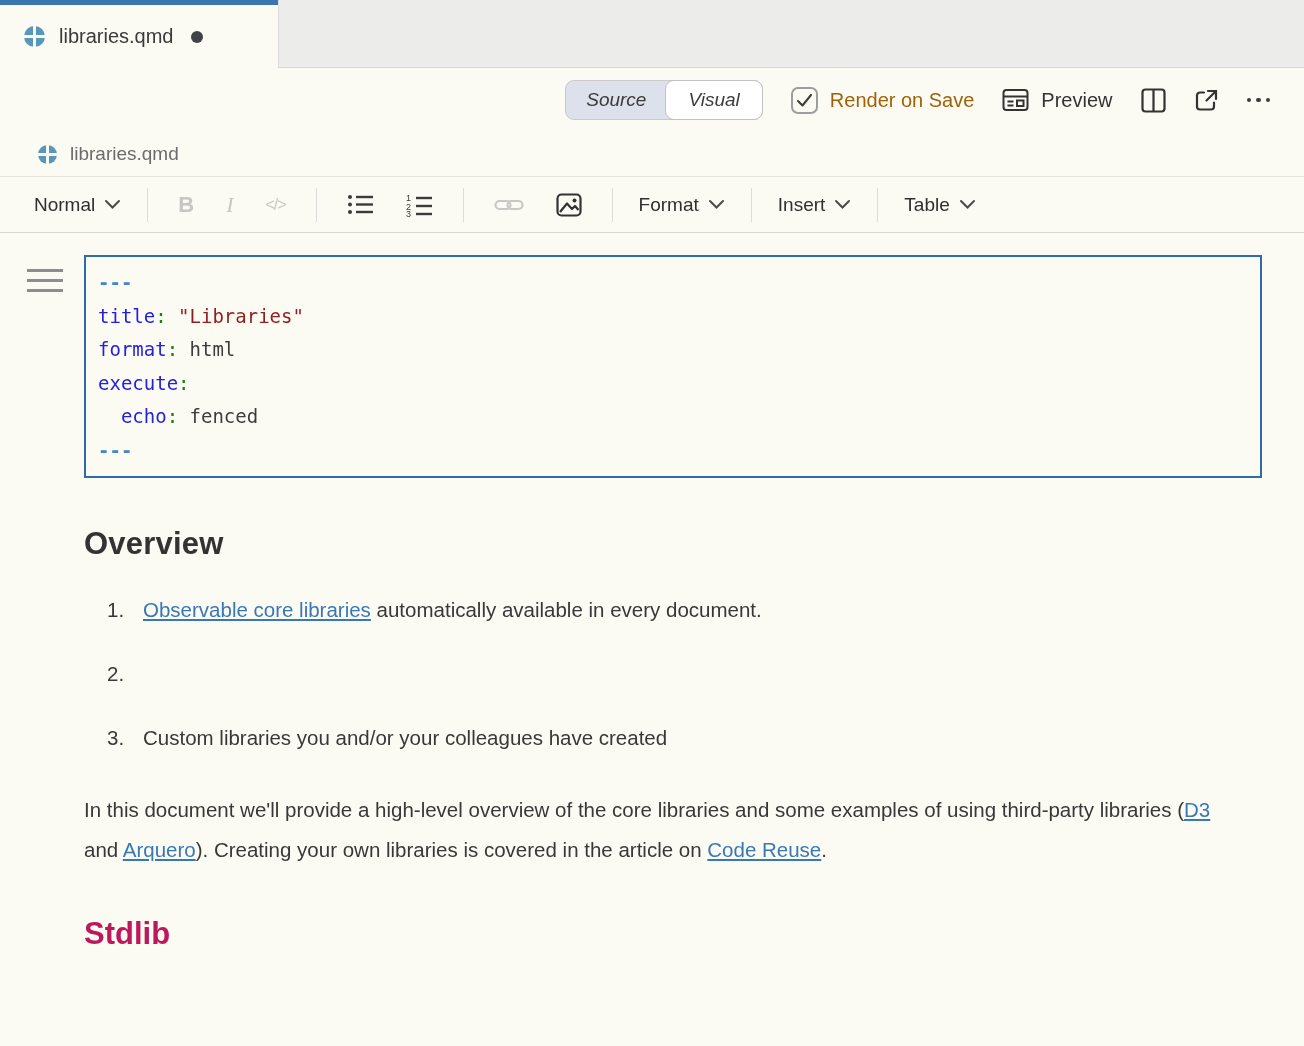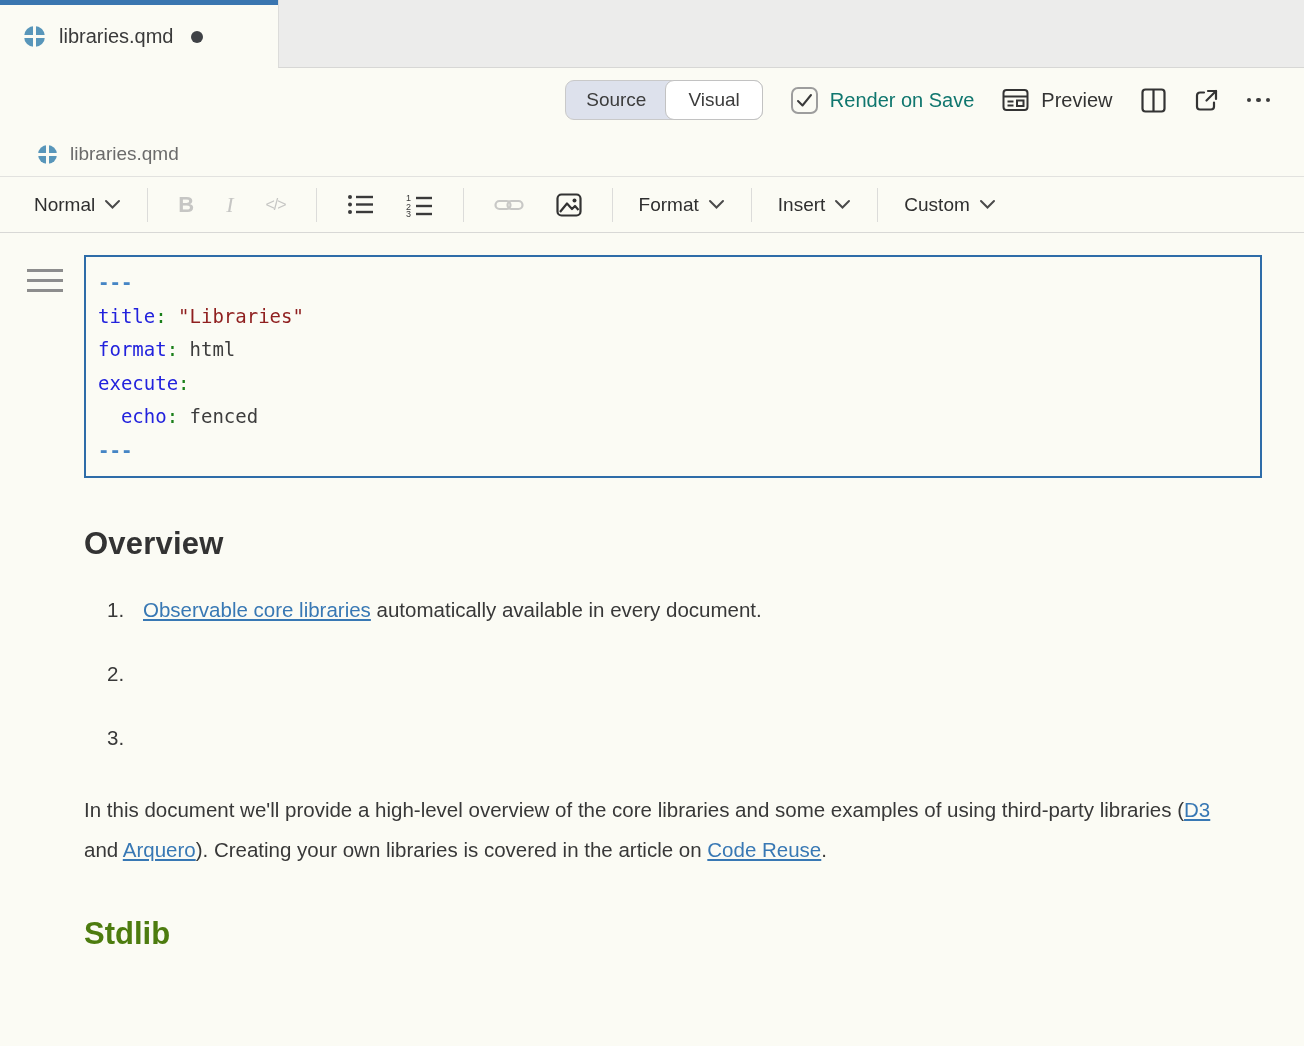--- a/index.html
+++ b/index.html
@@ -21,28 +21,28 @@
   .tab-title { font-size:20px; color:#3a3a3a; }
   .tab-dot { width:12px; height:12px; border-radius:50%; background:#3f4246; margin-left:4px; }
 
   .quarto-icon { position:relative; width:21px; height:21px; border-radius:50%; background:var(--quarto-blue); flex:0 0 auto; }
   .quarto-icon::before, .quarto-icon::after { content:""; position:absolute; background:var(--page-bg); }
   .quarto-icon::before { left:0; right:0; top:9px; height:3px; }
   .quarto-icon::after { top:0; bottom:0; left:9px; width:3px; }
 
   
   .topbar { height:64px; display:flex; align-items:center; justify-content:flex-end; padding-right:34px; gap:28px; }
-  .seg-control { display:flex; border:1px solid #c9c9c9; border-radius:9px; background:#dde1ec; height:40px; overflow:visible; }
+  .seg-control { display:flex; border:1px solid #c9c9c9; border-radius:9px; background:#dde1ec; height:40px; overflow:visible;font-style:italic; }
   .seg { display:flex; align-items:center; padding:0 20px; font-size:19px; color:#3c3c3c; cursor:pointer; }
   .seg-selected { background:#ffffff; border:1px solid #c2c2c2; border-radius:9px; margin:-1px; padding:0 22px; }
 
   .check-row { display:flex; align-items:center; gap:12px; }
   .checkbox { width:27px; height:27px; border:2px solid #9d9d9d; border-radius:7px; background:transparent;
               display:flex; align-items:center; justify-content:center; }
-  .check-label { font-size:20px; color:#0f766e; }
+  .check-label { font-size:20px; color:#a16207; }
 
   .tool-btn { display:flex; align-items:center; gap:12px; background:none; border:none; cursor:pointer; font-family:inherit; }
   .tool-btn .lbl { font-size:20px; color:#333;text-align:right; }
   .icon-btn { background:none; border:none; cursor:pointer; display:flex; align-items:center; }
   .dots { display:flex; gap:5px; align-items:center; }
   .dots i { width:4.5px; height:4.5px; border-radius:50%; background:#3c3c3c; }
 
   
   .breadcrumb { height:45px; display:flex; align-items:center; gap:13px; padding-left:38px; border-bottom:1px solid #e2e2df; }
   .breadcrumb .quarto-icon { width:19px; height:19px; }
@@ -81,21 +81,21 @@
   .tok-delim { color:var(--yaml-delim); font-weight:700; }
 
   .h1 { font-size:31px; font-weight:700; color:#333; margin-top:48px; letter-spacing:0.2px; }
   .para { font-size:20.5px; color:#383838; margin-top:34px; max-width:1145px; line-height:40px; }
   .olist { margin-top:36px; }
   .olist-item { display:flex; margin-bottom:40px; padding-left:23px; font-size:20.5px; color:#383838; }
   .olist-num { width:36px; flex:0 0 auto; }
   .seg-link { color:var(--link); text-decoration:underline; cursor:pointer; }
   .seg-link-misspelled { color:var(--link); text-decoration:underline; cursor:pointer;
                          border-bottom:2px dotted #cf2222; padding-bottom:0px; }
-  .h1-next { font-size:31px; font-weight:700; color:#4d7c0f; margin-top:46px; }
+  .h1-next { font-size:31px; font-weight:700; color:#be185d; margin-top:46px; }
 
   svg.ic { display:block; }
 </style>
 </head>
 <body>
 
 <div class="tabstrip">
   <div class="tab-active">
     <span class="quarto-icon"></span>
     <span class="tab-title">libraries.qmd</span>
@@ -230,21 +230,21 @@
   <button class="fmt-item">
     <span class="fmt-label">Insert</span>
     <svg class="ic" width="17" height="11" viewBox="0 0 17 11">
       <path d="M2 2 L8.5 8.5 L15 2" stroke="#4a4a4a" stroke-width="2" fill="none" stroke-linecap="round"></path>
     </svg>
   </button>
 
   <span class="fmt-divider"></span>
 
   <button class="fmt-item">
-    <span class="fmt-label">Custom</span>
+    <span class="fmt-label">Table</span>
     <svg class="ic" width="17" height="11" viewBox="0 0 17 11">
       <path d="M2 2 L8.5 8.5 L15 2" stroke="#4a4a4a" stroke-width="2" fill="none" stroke-linecap="round"></path>
     </svg>
   </button>
 </div>
 
 <div class="content">
   <button class="drag-handle">
     <i></i>
     <i></i>
@@ -259,19 +259,20 @@
   <div class="olist" id="doc-list">
       <div class="olist-item">
         <span class="olist-num">1.</span>
         <span><span class="seg-link">Observable core libraries</span><span> automatically available in every document.</span></span>
       </div>
       <div class="olist-item">
         <span class="olist-num">2.</span>
       </div>
       <div class="olist-item">
         <span class="olist-num">3.</span>
+        <span><span>Custom libraries you and/or your colleagues have created</span></span>
       </div>
     </div>
 
   <p class="para" id="closing-para" style="margin-top:40px;"><span>In this document we'll provide a high-level overview of the core libraries and some examples of using third-party libraries (</span><span class="seg-link">D3</span><span> and </span><span class="seg-link">Arquero</span><span>). Creating your own libraries is covered in the article on </span><span class="seg-link">Code Reuse</span><span>.</span></p>
 
   <div class="h1-next">Stdlib</div>
 </div>
 
 </body></html>

